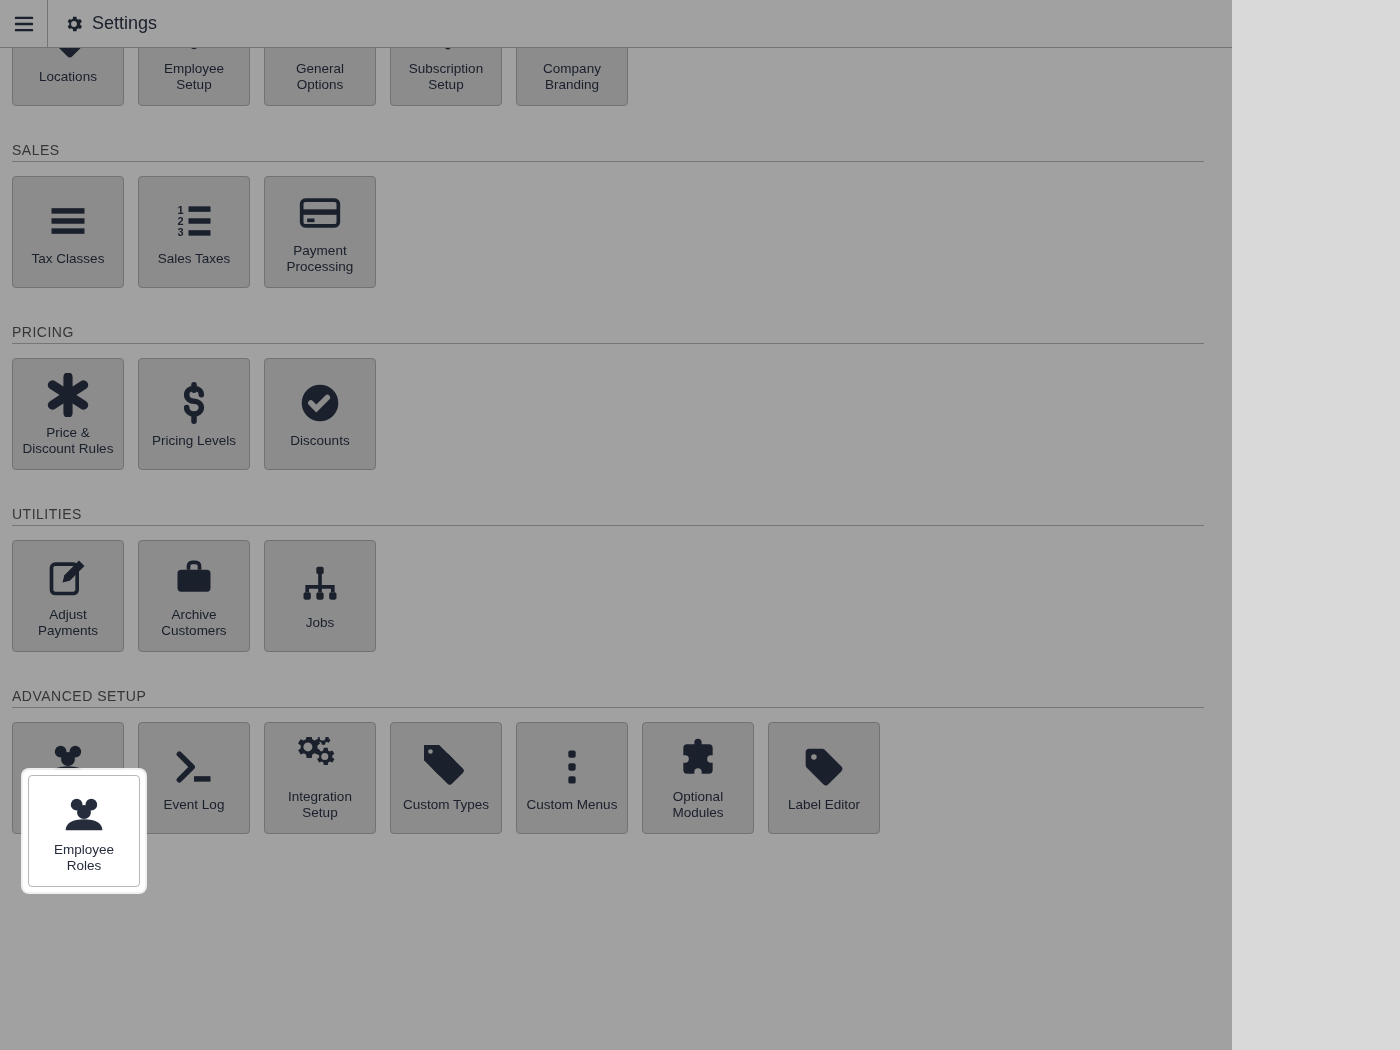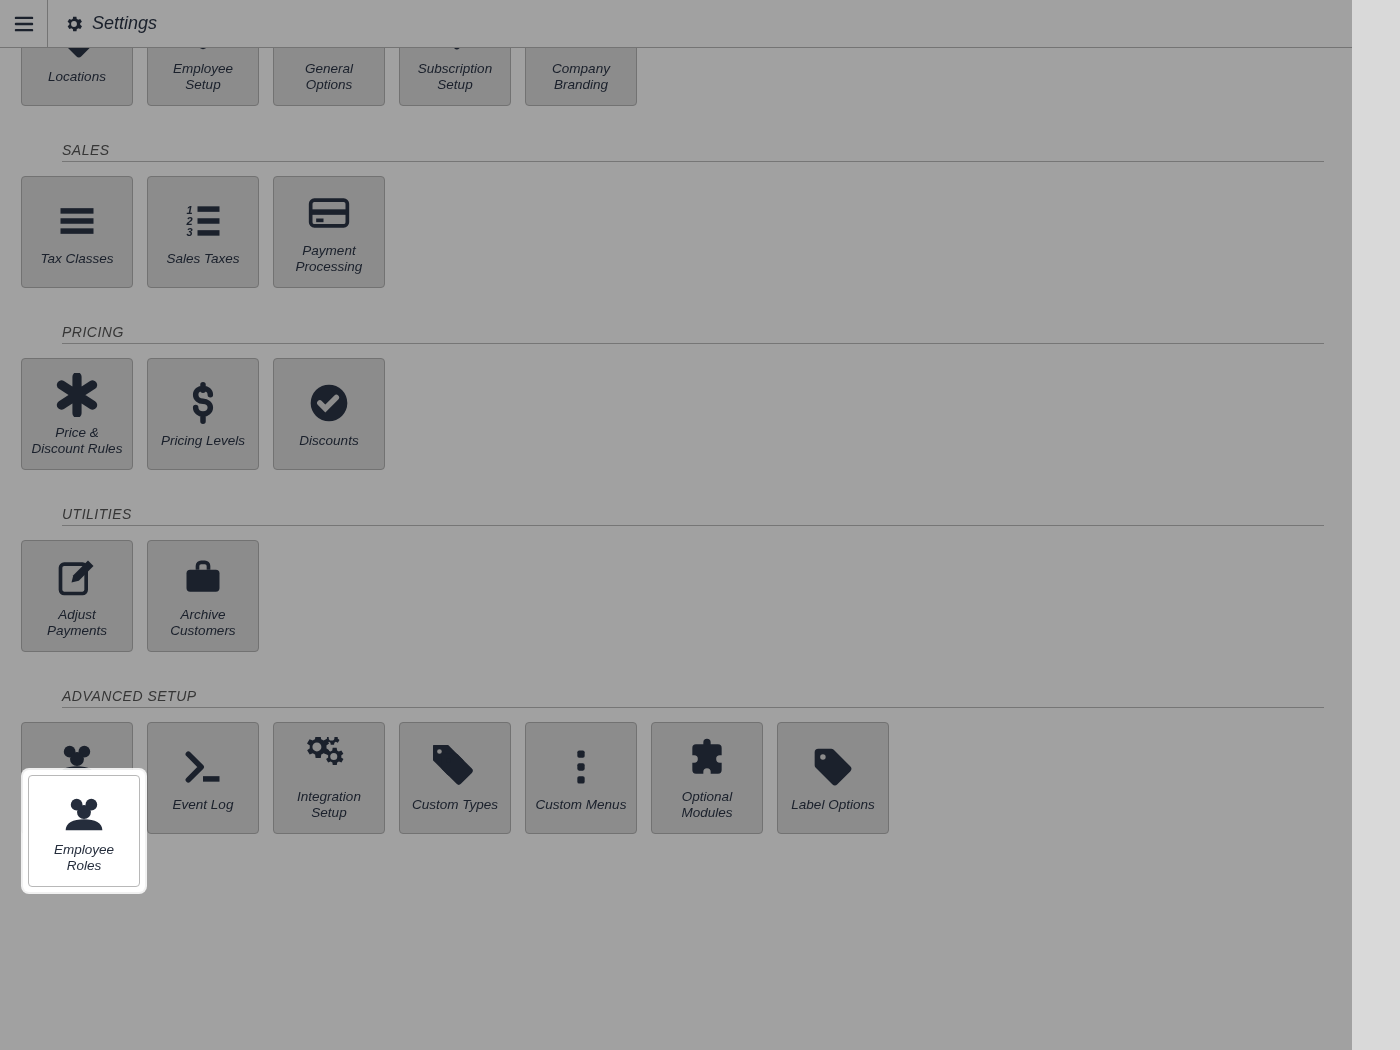--- a/index.html
+++ b/index.html
@@ -12,24 +12,23 @@
     --section-rule:#a0a0a0;
     --page-shade:rgba(0,0,0,.26);
     --highlight-bg:#ffffff;
     --highlight-ring:#ffffff;
   }
   html,body{margin:0;padding:0;height:100%;font-family:"Segoe UI","Helvetica Neue",Arial,sans-serif;background:#d9d9d9;}
   *{box-sizing:border-box;}
 
   .viewport{
     position:relative;
-    width:1352px;
+    width:1232px;
     height:1050px;
     overflow:hidden;
-    font-style:italic;
   }
 
   
   .header{
     position:absolute;top:0;left:0;right:0;height:48px;
     display:flex;align-items:center;gap:0;
     background:#d9d9d9;border-bottom:1px solid var(--header-border);
   }
   .hamburger{
     width:48px;height:48px;display:flex;align-items:center;justify-content:center;
@@ -38,31 +37,30 @@
   }
   .hamburger svg{width:22px;height:22px;fill:var(--ink);}
   .header-title-wrap{display:flex;align-items:center;gap:8px;padding-left:16px;}
   .header-title-wrap svg{width:20px;height:20px;fill:var(--ink);}
   .header-title{color:var(--ink);font-size:18px;}
 
   
   .content{
     position:absolute;top:48px;left:0;right:0;bottom:0;
     overflow:hidden;
-    padding:0 28px 40px 21px;
+    padding:0 28px 40px 12px;
   }
 
   .section-title{
     color:var(--section-text);
     font-size:14px;
     letter-spacing:.5px;
     margin-top:36px;
     border-bottom:1px solid var(--section-rule);
     padding-bottom:3px;
-    margin-left:41px;
   }
 
   .cards{
     display:flex;flex-wrap:wrap;gap:14px;margin-top:14px;
   }
   .card{
     width:112px;height:112px;background:var(--card-bg);border:1px solid var(--card-border);
     border-radius:4px;display:flex;flex-direction:column;align-items:center;justify-content:center;
     gap:6px;cursor:pointer;padding:8px 6px;position:relative;
   }
@@ -345,20 +343,28 @@
             <div class="label">Adjust Payments</div>
           </div>
           <div class="card">
             <div class="icon">
               <svg viewBox="0 0 24 24" style="color:var(--ink)">
                 <use href="#i-briefcase"></use>
               </svg>
             </div>
             <div class="label">Archive Customers</div>
           </div>
+          <div class="card">
+            <div class="icon">
+              <svg viewBox="0 0 24 24" style="color:var(--ink)">
+                <use href="#i-flow"></use>
+              </svg>
+            </div>
+            <div class="label">Jobs</div>
+          </div>
         </div>
 
       <div class="section-title">ADVANCED SETUP</div>
       <div class="cards" id="sec-advanced">
           <div class="card">
             <div class="icon">
               <svg viewBox="0 0 24 24" style="color:var(--ink)">
                 <use href="#i-users"></use>
               </svg>
             </div>
@@ -403,21 +409,21 @@
               </svg>
             </div>
             <div class="label">Optional Modules</div>
           </div>
           <div class="card">
             <div class="icon">
               <svg viewBox="0 0 24 24" style="color:var(--ink)">
                 <use href="#i-tag"></use>
               </svg>
             </div>
-            <div class="label">Label Options</div>
+            <div class="label">Label Editor</div>
           </div>
         </div>
 
     </div>
   </div>
 
   <div class="shade"></div>
 
   <div class="highlight" id="hl">
       <div class="card" style="background: rgb(255, 255, 255);">

